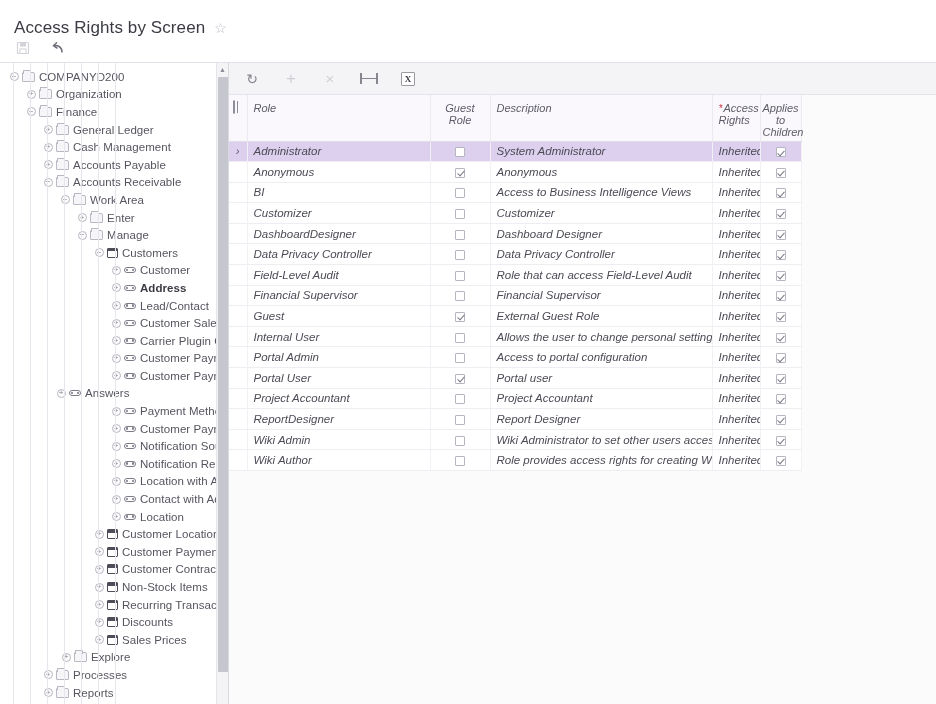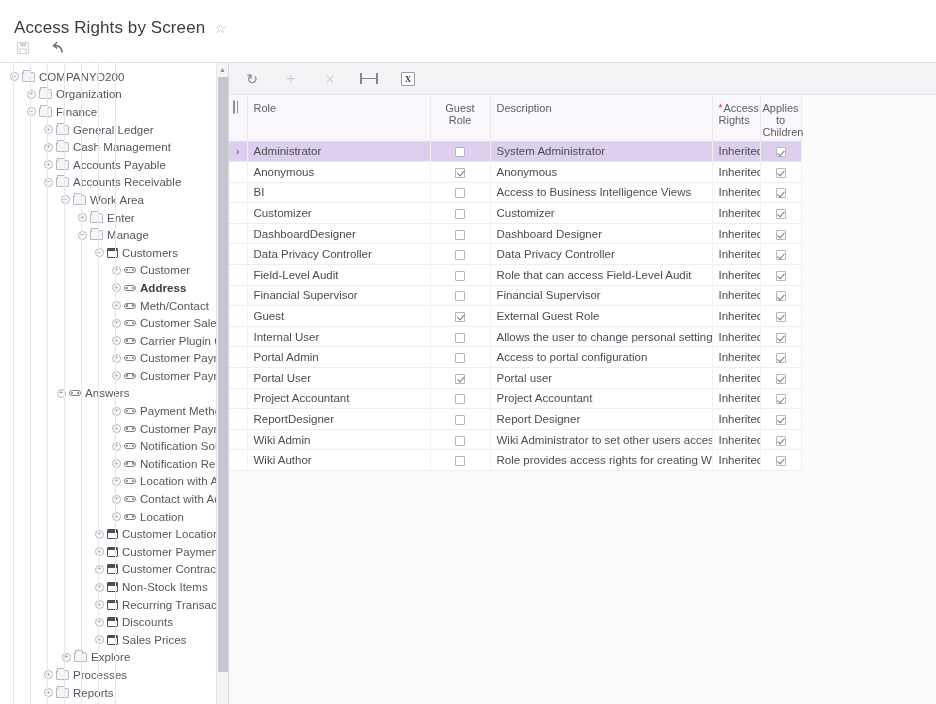--- a/index.html
+++ b/index.html
@@ -247,20 +247,21 @@
     height: 1.6px;
     margin-top: -0.8px;
     background: #86868f;
   }
 
   
   #grid-wrap {
     width: 572px;
     background: #ffffff;
     border-right: 1px solid #e5e5ea;
+    font-style: italic;
   }
   table#grid {
     border-collapse: collapse;
     width: 572px;
     table-layout: fixed;
     font-size: 11.5px;
   }
   #grid thead th {
     background: #faf8fc;
     border-bottom: 1px solid #dedee6;
@@ -482,21 +483,21 @@
           </span>
           <span class="label">Address</span>
         </div>
         <div class="tnode" style="padding-left: 110px;">
           <span class="toggle">
             <span class="tbox">+</span>
           </span>
           <span class="ico">
             <span class="field-icon"></span>
           </span>
-          <span class="label">Meth/Contact</span>
+          <span class="label">Lead/Contact</span>
         </div>
         <div class="tnode" style="padding-left: 110px;">
           <span class="toggle">
             <span class="tbox">+</span>
           </span>
           <span class="ico">
             <span class="field-icon"></span>
           </span>
           <span class="label">Customer Salesperso</span>
         </div>

